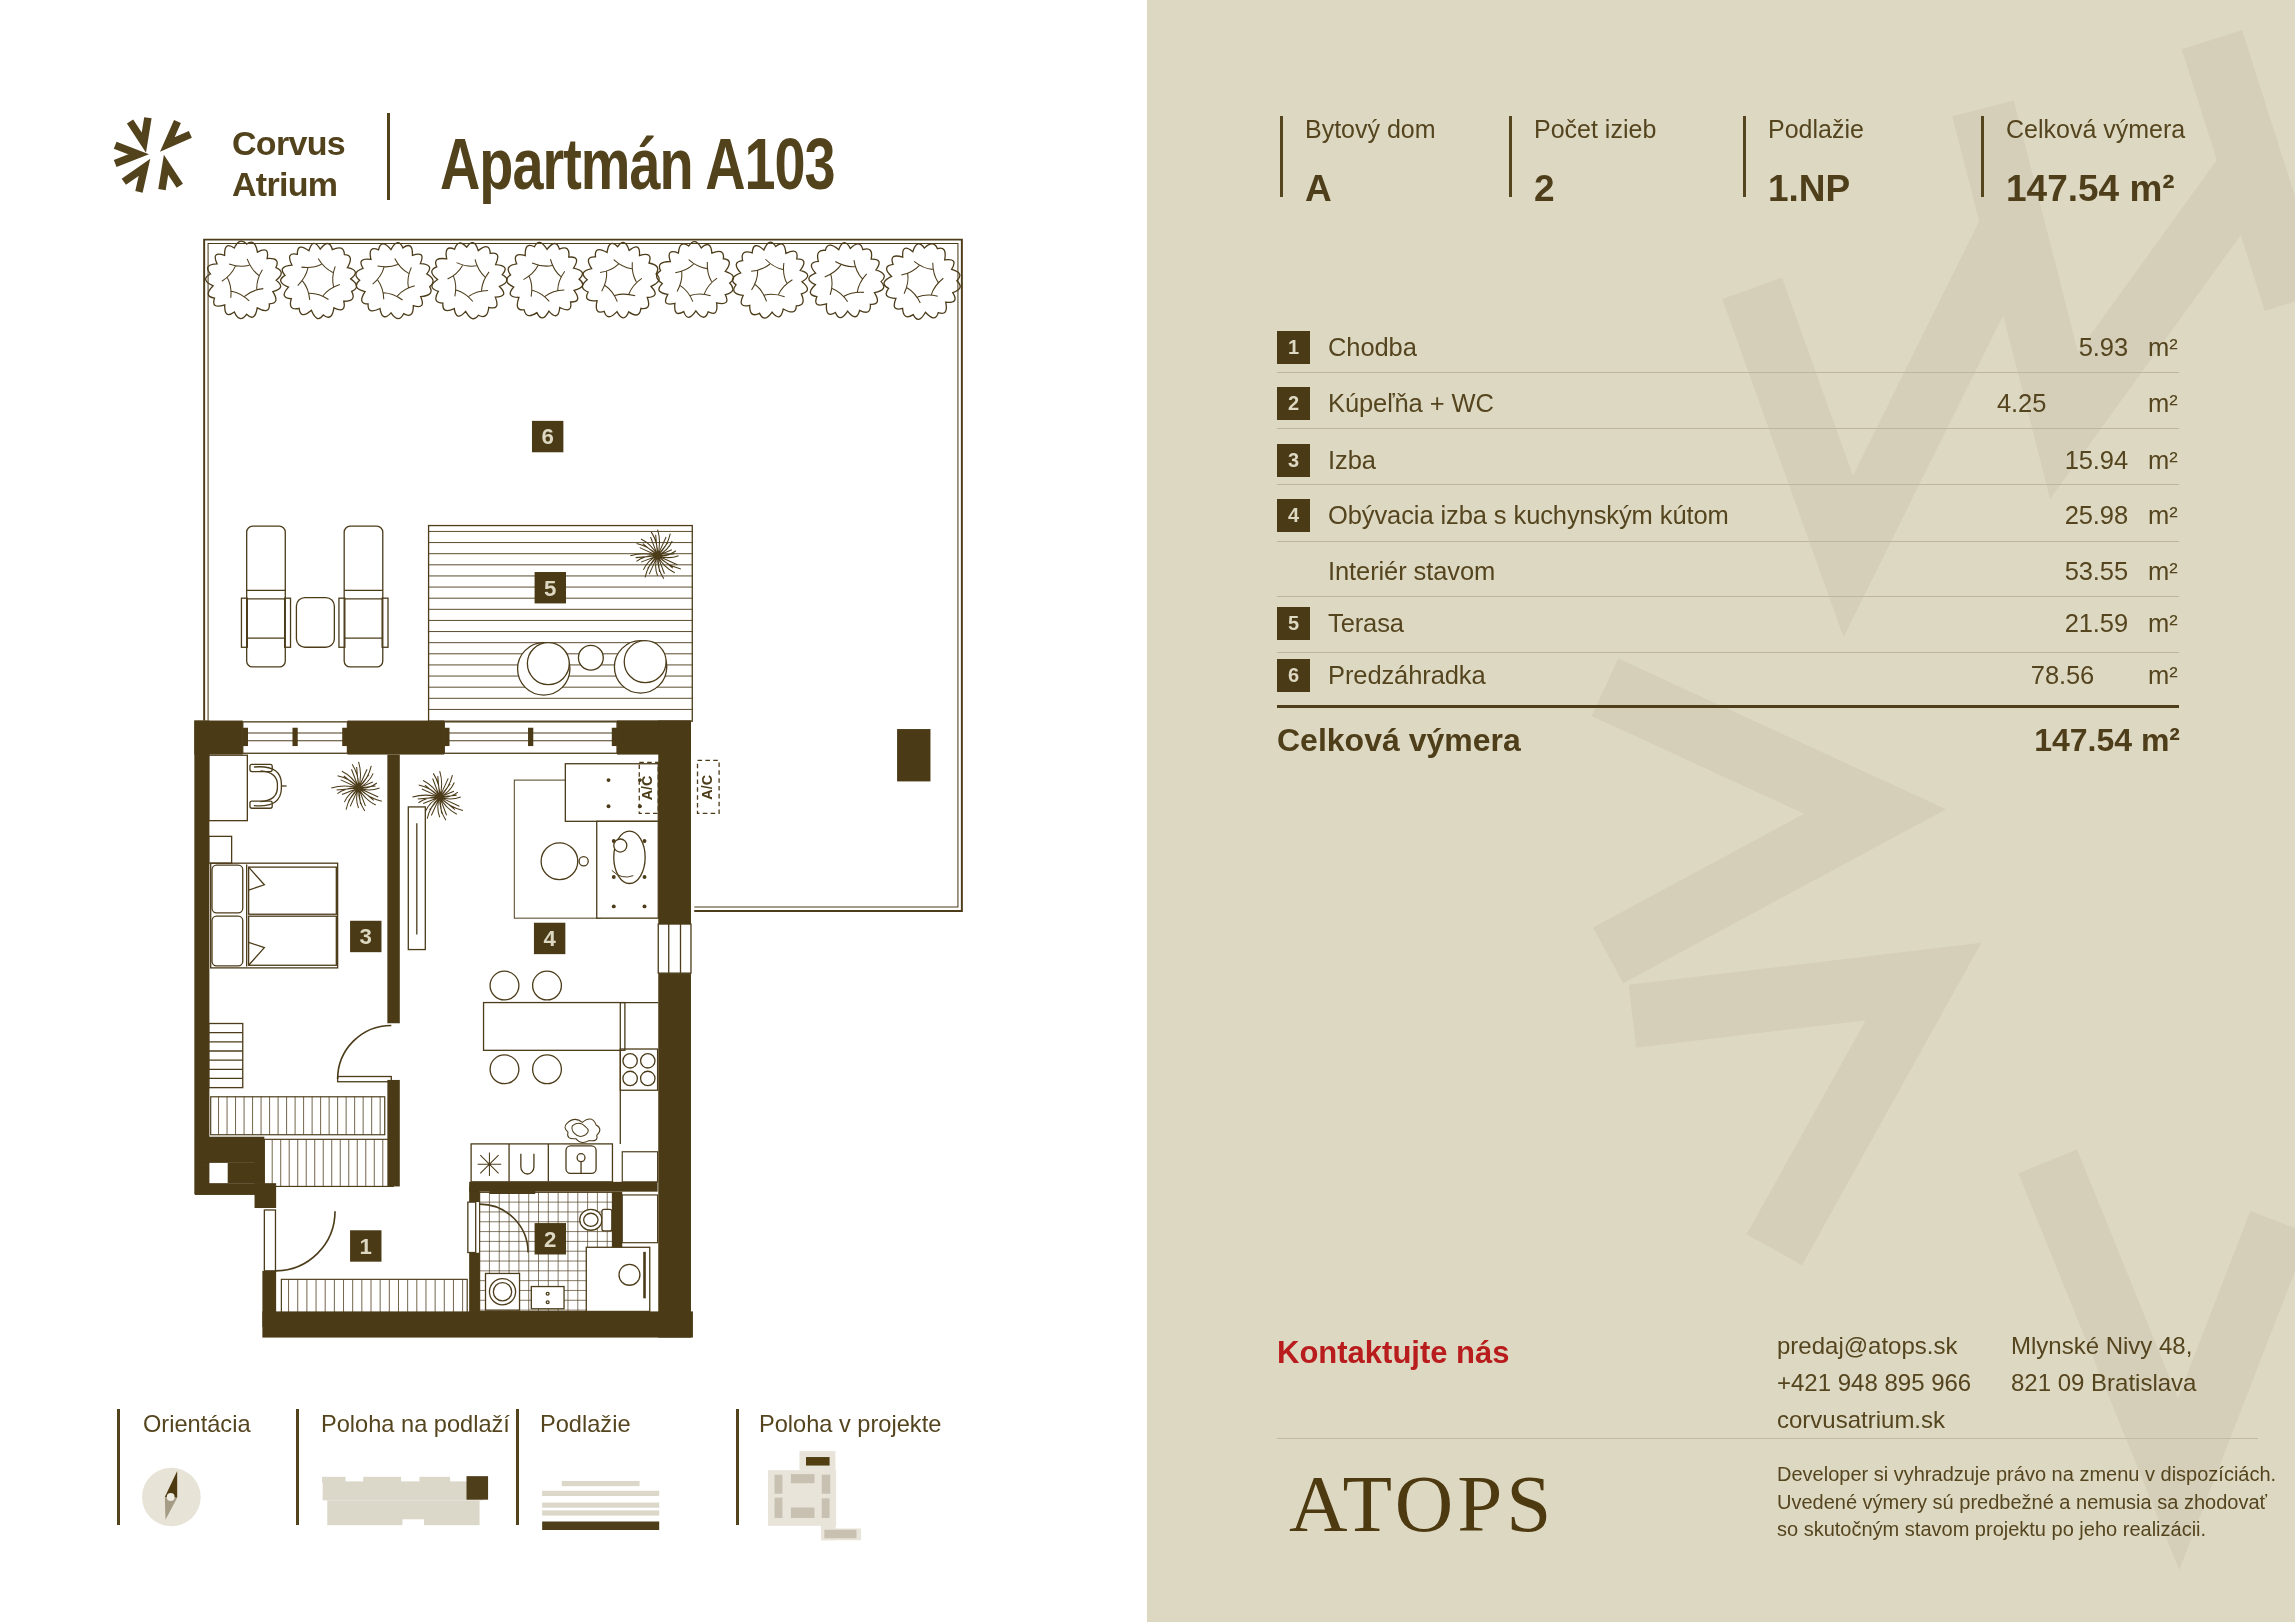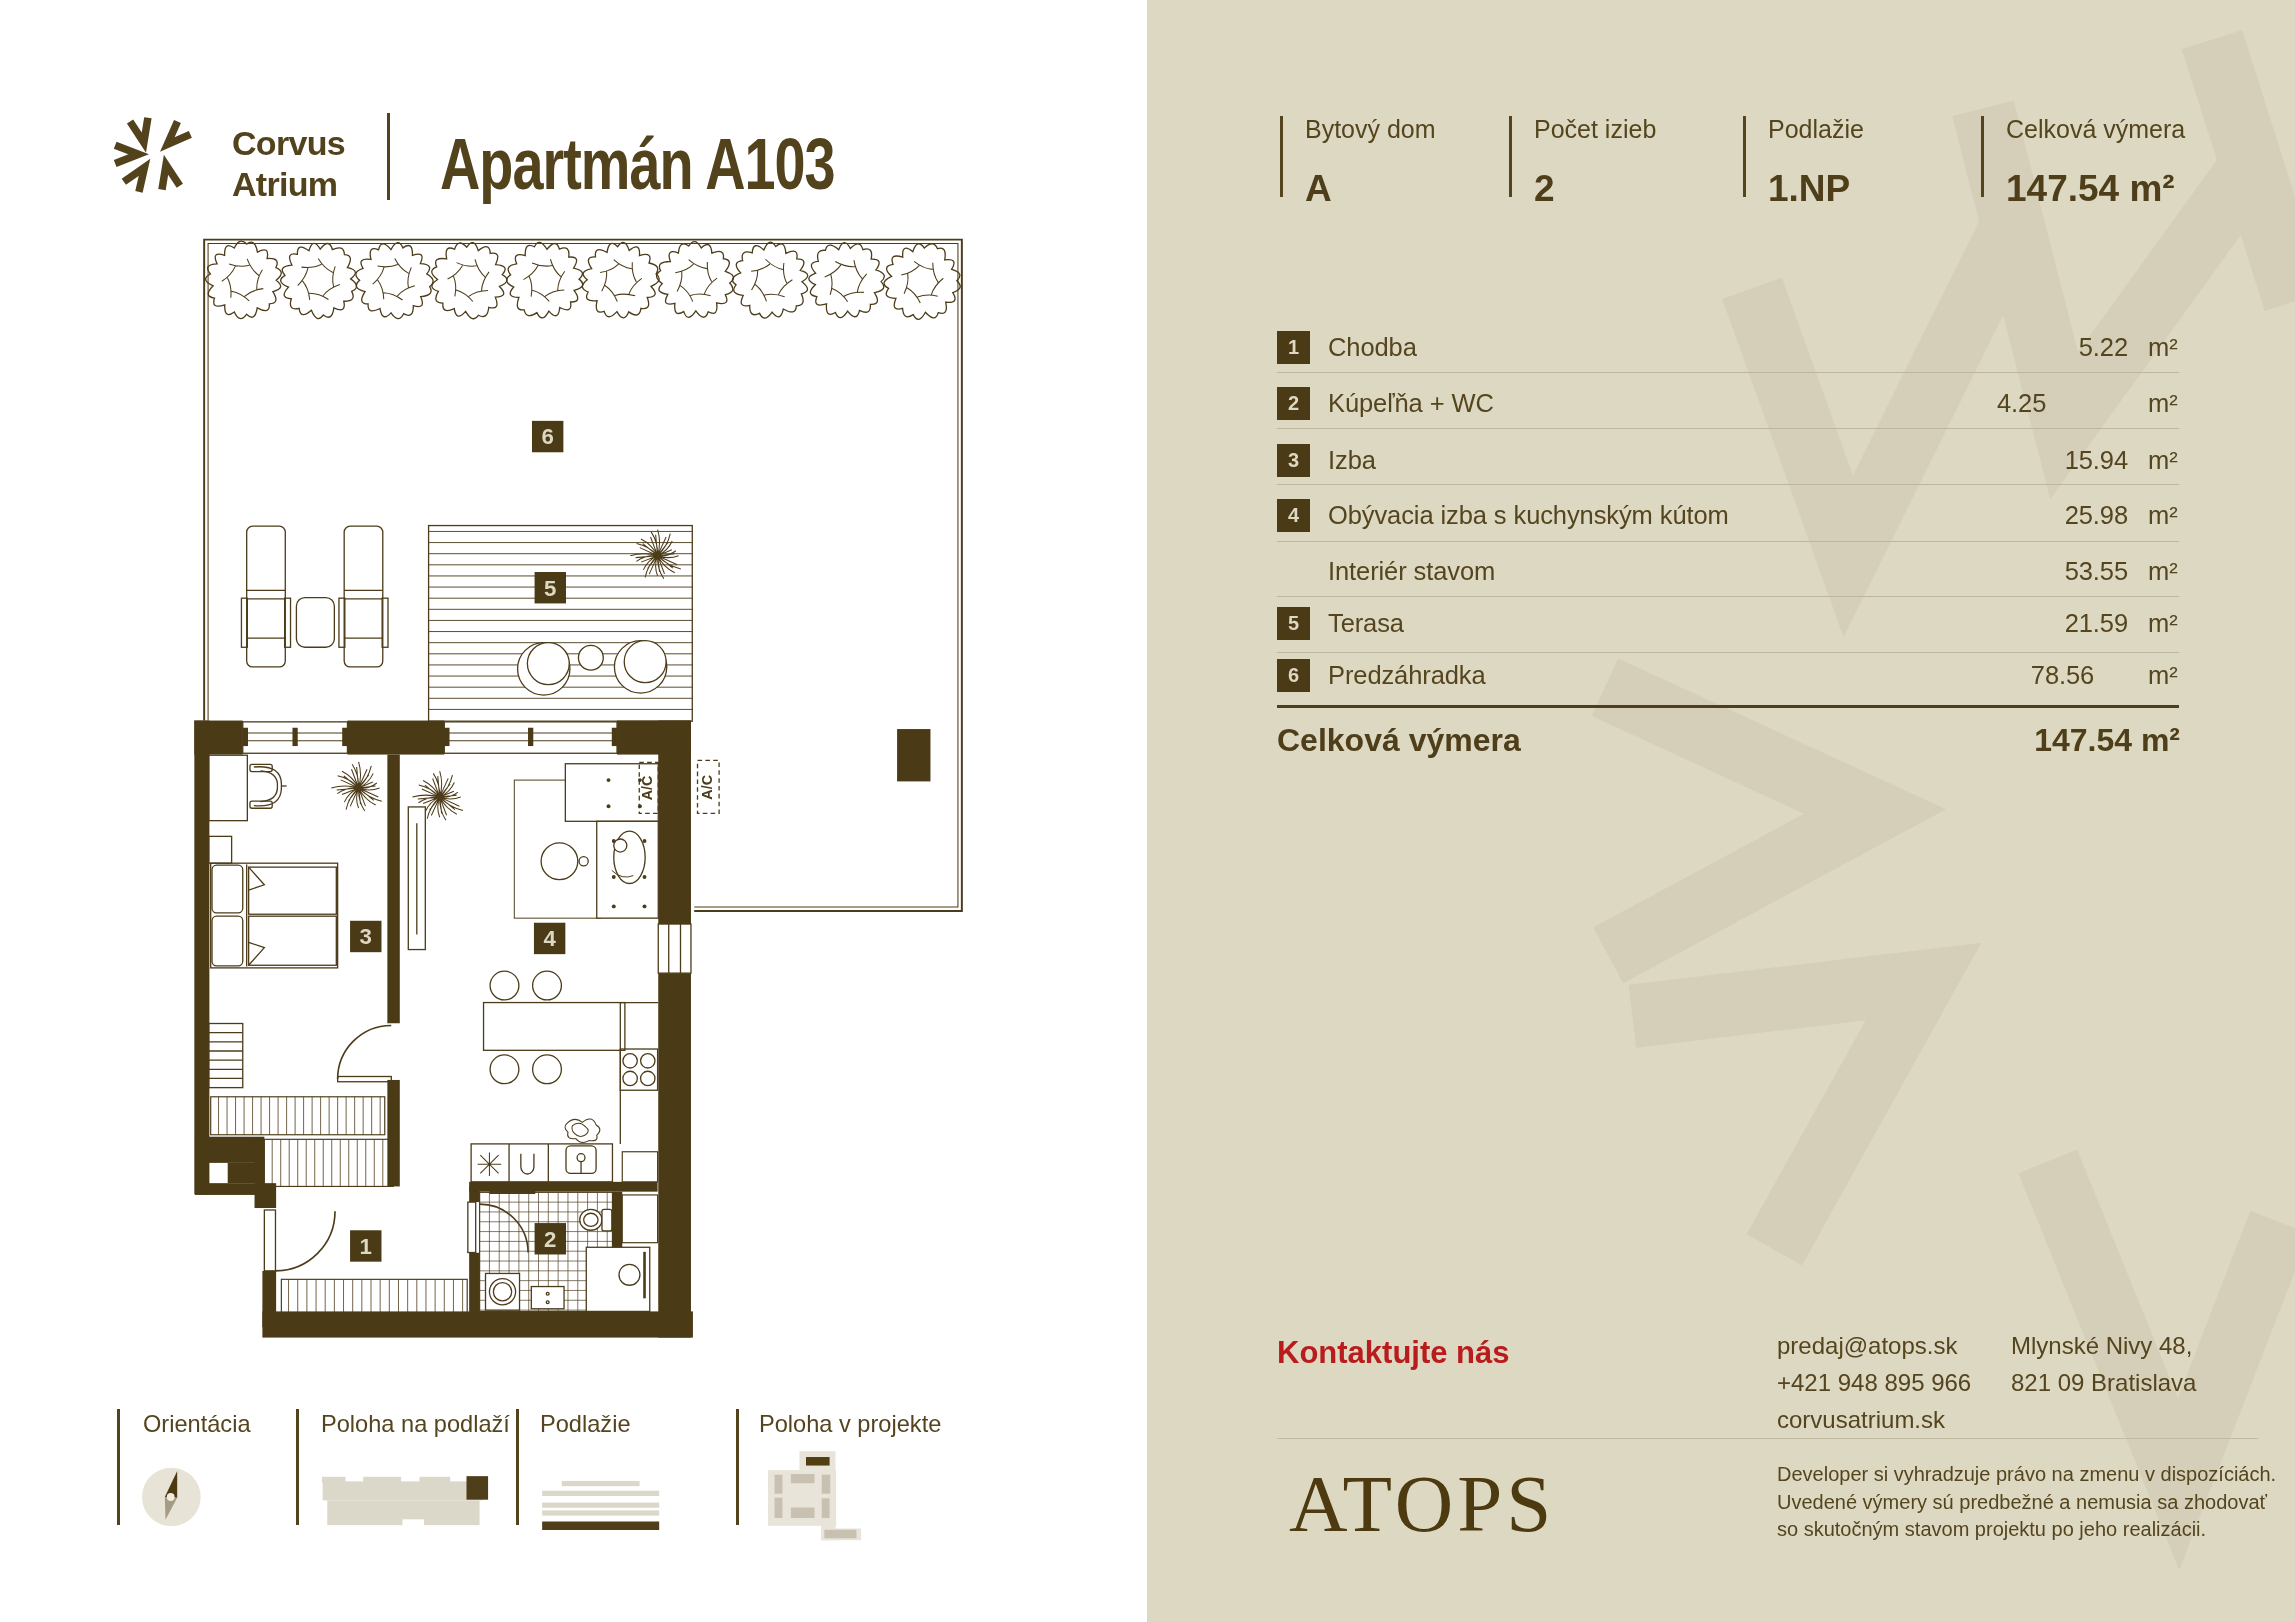--- a/index.html
+++ b/index.html
@@ -36,21 +36,21 @@
   <div class="abs hlabel" style="left:387px;top:115px;">Počet izieb</div>
   <div class="abs hlabel" style="left:621px;top:115px;">Podlažie</div>
   <div class="abs hlabel" style="left:859px;top:115px;">Celková výmera</div>
   <div class="abs hval" style="left:158px;top:168px;">A</div>
   <div class="abs hval" style="left:387px;top:168px;">2</div>
   <div class="abs hval" style="left:621px;top:168px;">1.NP</div>
   <div class="abs hval" style="left:859px;top:168px;">147.54 m²</div>
 
   <div class="sq" style="left:130px;top:331px;">1</div>
   <div class="abs rowtxt" style="left:181px;top:333px;">Chodba</div>
-  <div class="abs rowtxt" style="left:850px;top:333px;width:131px;text-align:right;">5.22</div>
+  <div class="abs rowtxt" style="left:850px;top:333px;width:131px;text-align:right;">5.93</div>
   <div class="abs rowtxt" style="left:1001px;top:333px;">m²</div>
   <div class="sep" style="top:372px;"></div>
 
   <div class="sq" style="left:130px;top:387px;">2</div>
   <div class="abs rowtxt" style="left:181px;top:389px;">Kúpeľňa + WC</div>
   <div class="abs rowtxt" style="left:850px;top:389px;width:131px;text-align:left;">4.25</div>
   <div class="abs rowtxt" style="left:1001px;top:389px;">m²</div>
   <div class="sep" style="top:428px;"></div>
 
   <div class="sq" style="left:130px;top:444px;">3</div>

